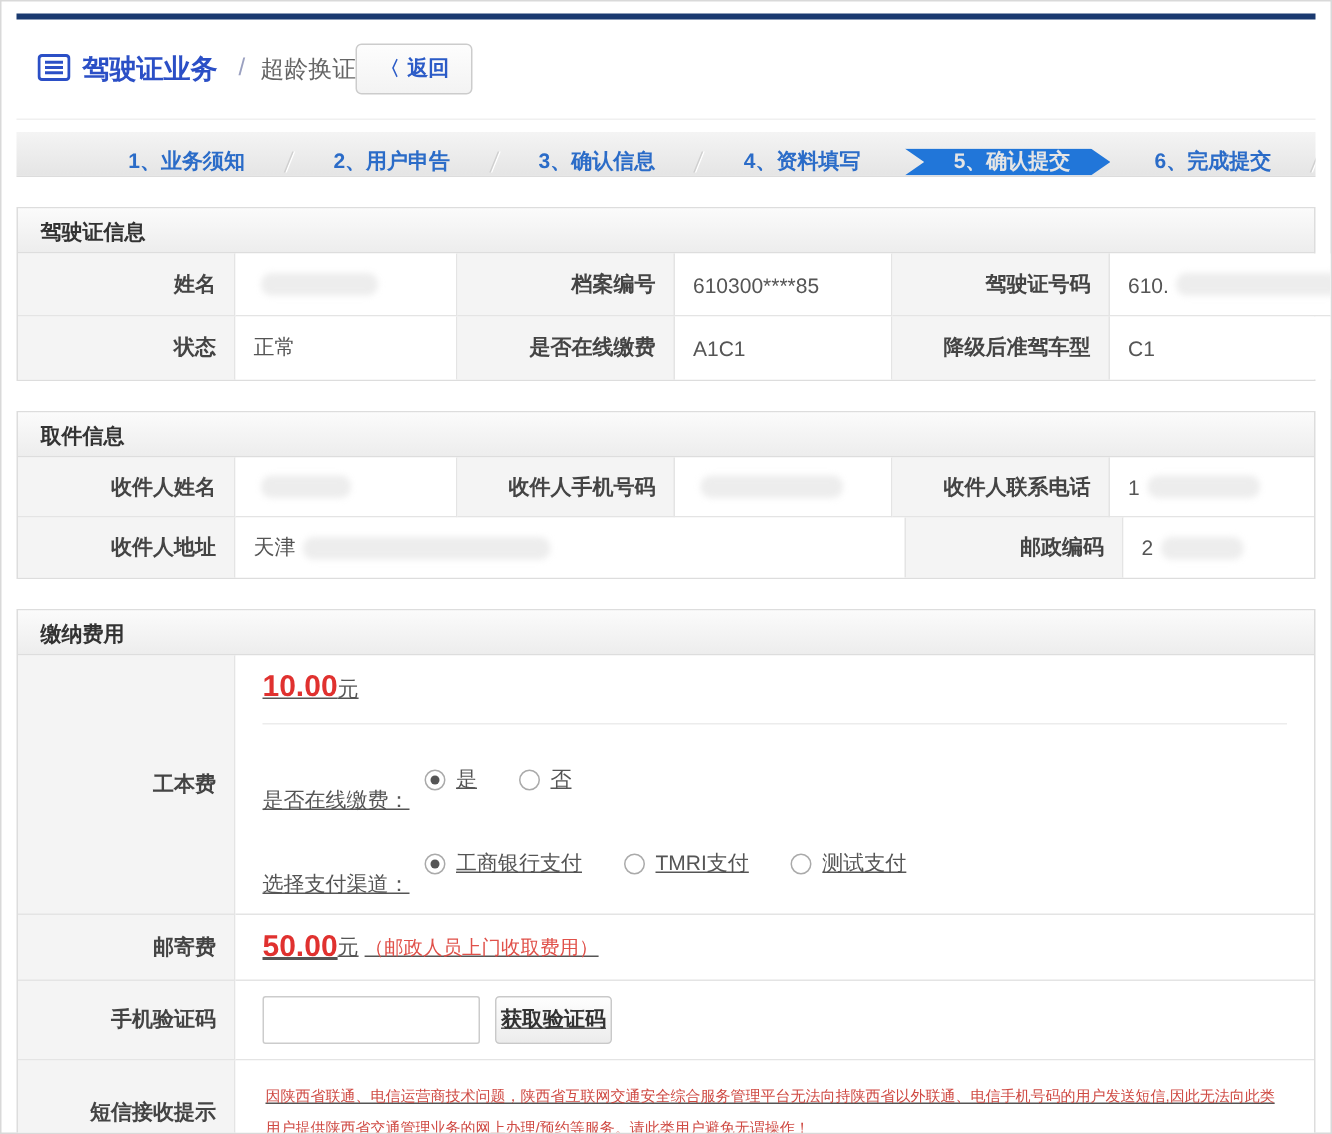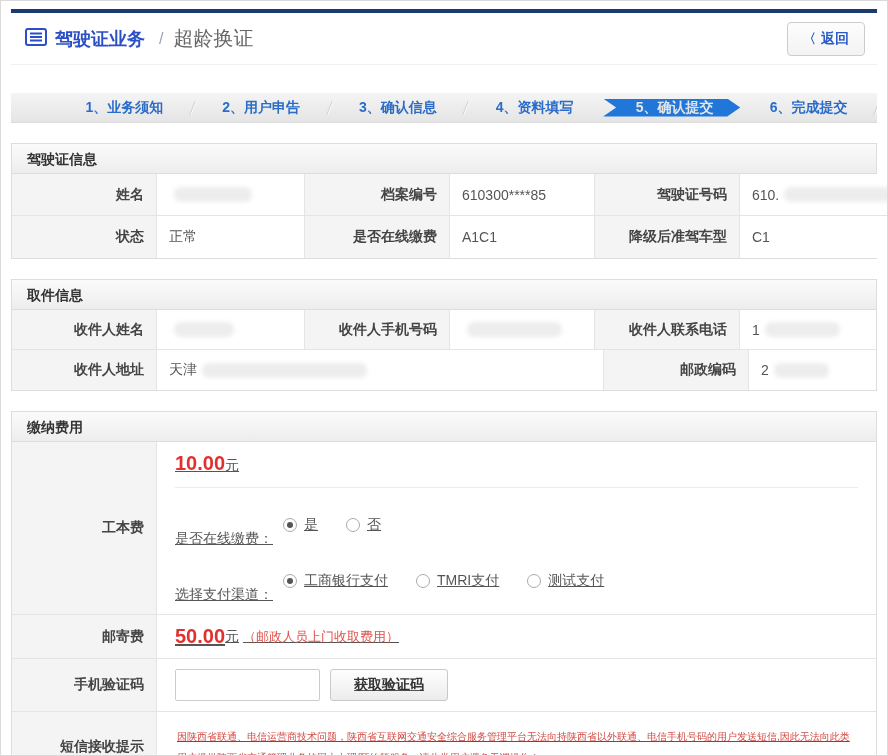--- a/index.html
+++ b/index.html
@@ -9,37 +9,37 @@
     font-family:"Liberation Sans","DejaVu Sans",sans-serif;
     font-size:14px; color:#555;
     border:1px solid #d9d9d9;
     padding:0 10px;
     overflow:hidden;
   }
   .topbar { height:4px; background:#1a3a70; margin-top:8px; }
 
   
   .header {
-    height:52px; display:flex; align-items:center; justify-content:space-between;
+    height:67px; display:flex; align-items:center; 
     padding:0 12px 0 14px; border-bottom:1px solid #f0f0f0;
   }
   .header-left { display:flex; align-items:center; gap:8px; }
   .title { color:#2b4fc6; font-size:18px; font-weight:bold; }
   .subtitle-sep { color:#9aa0c0; font-size:16px; margin:0 2px 0 6px; }
-  .subtitle { color:#666; font-size:20px; }
+  .subtitle { color:#666; font-size:16px; }
   .back-btn {
     display:inline-flex; align-items:center; gap:5px;
     border:1px solid #ccc; border-radius:4px; background:linear-gradient(#fdfdfd,#f3f3f3);
     padding:7px 15px; color:#2b5bc7; font-size:14px; font-weight:bold; cursor:pointer;
   }
   .back-arrow { font-weight:bold; font-size:13px; }
 
   
   .steps {
-    margin-top:28px; height:30px; display:flex; align-items:center;
+    margin-top:8px; height:30px; display:flex; align-items:flex-end;
     background:linear-gradient(#f4f4f4,#e5e5e5); border-bottom:1px solid #dcdcdc;
     overflow:hidden;
     padding-left:45px;
   }
   .step {
     width:145px; display:flex; align-items:center; justify-content:center;
     color:#2b6cc8; font-weight:bold; font-size:14px; position:relative; cursor:pointer;
   }
   .step .sep {
     position:absolute; right:0; top:2px; bottom:2px; width:1px;
@@ -98,21 +98,21 @@
   .radio.checked::after {
     content:""; position:absolute; left:3px; top:3px; width:6px; height:6px;
     border-radius:50%; background:#555;
   }
   .postage-note { color:#e0514a; font-size:13px; margin-left:4px; }
   .code-input {
     width:145px; height:32px; border:1px solid #ccc; border-radius:2px; padding:0 8px;
     font-size:14px; color:#333; font-family:"Liberation Sans","DejaVu Sans",sans-serif;
   }
   .code-btn {
-    height:32px; margin-left:10px; padding:0 23px;
+    height:32px; margin-left:10px; padding:0 3px;
     border:1px solid #c9c9c9; border-radius:3px; background:linear-gradient(#fefefe,#ececec);
     color:#333; font-size:14px; font-weight:bold; cursor:pointer;
   }
   .sms-tip { color:#cf4a43; font-size:10px; line-height:2.1; padding:4px 2px; }
 </style>
 </head>
 <body>
 
 <div class="topbar"></div>
 

